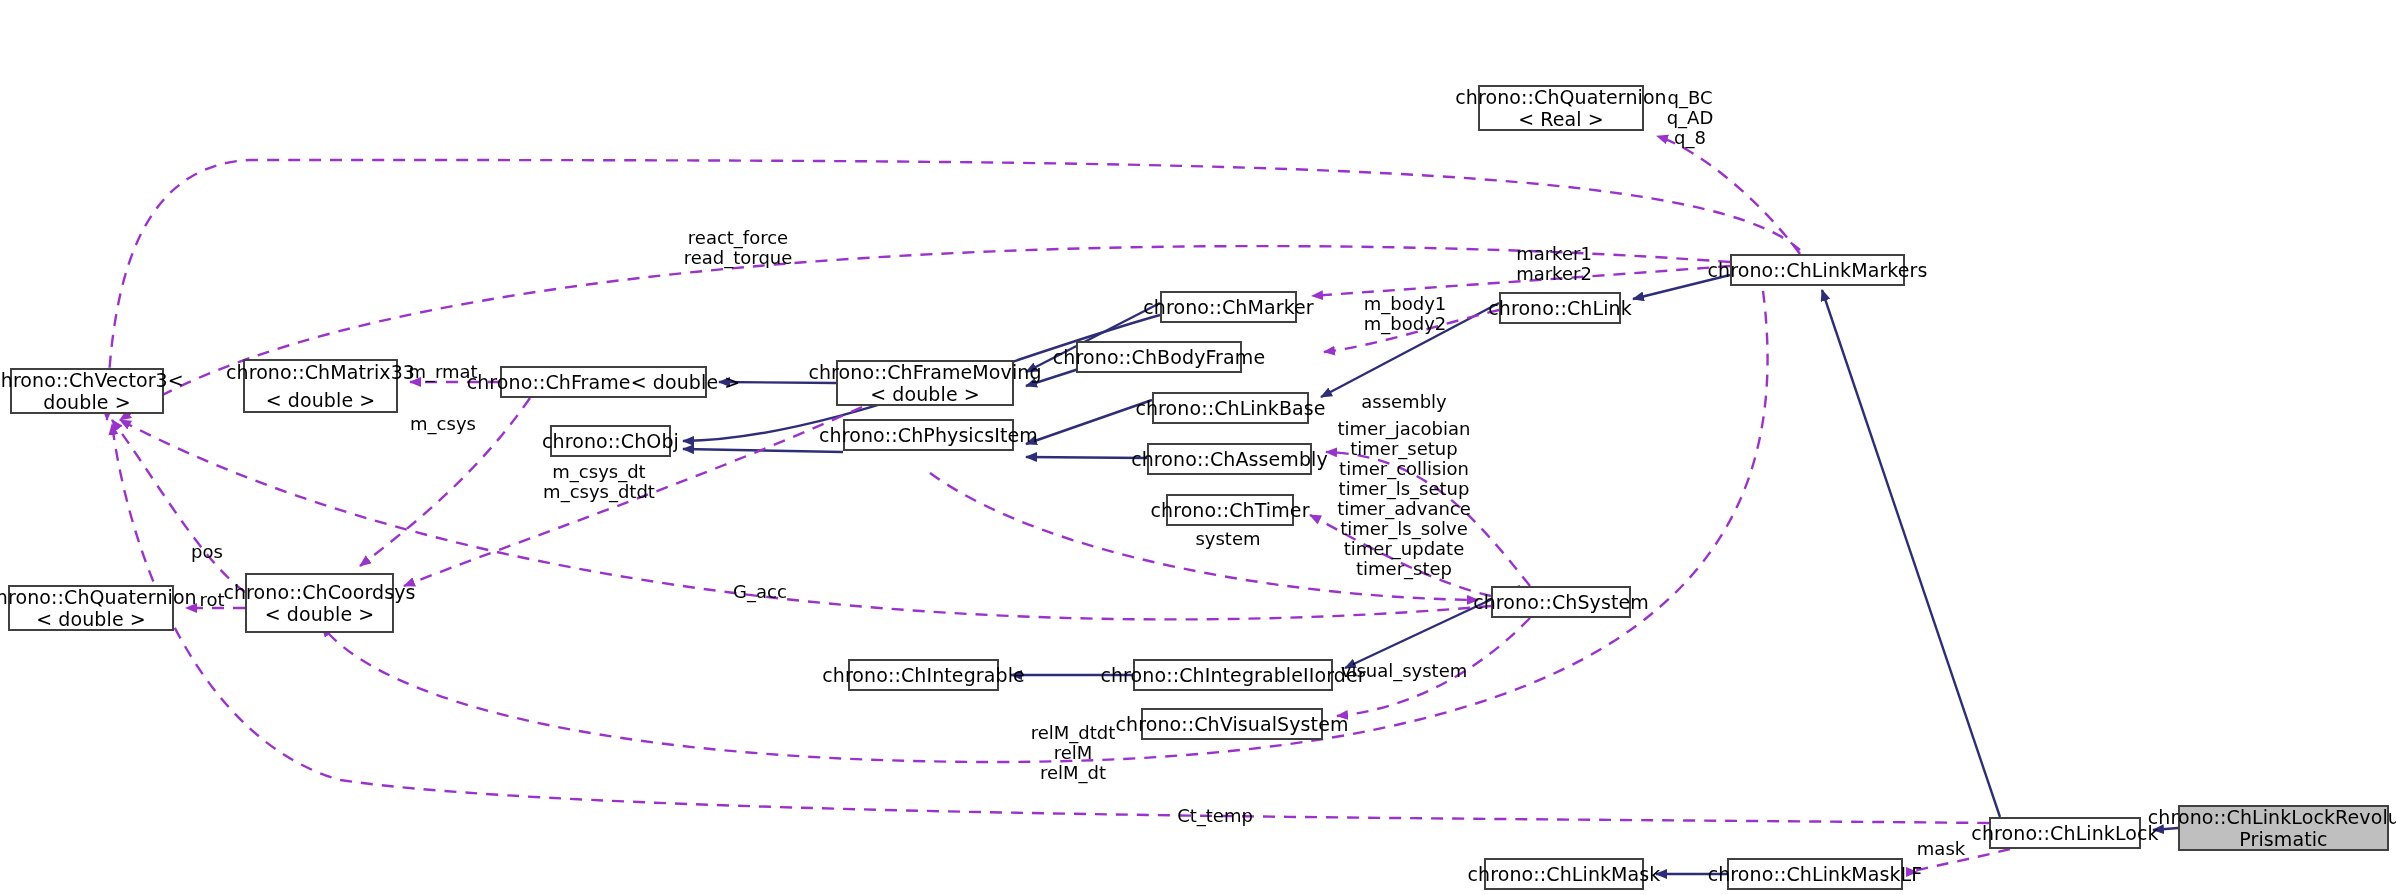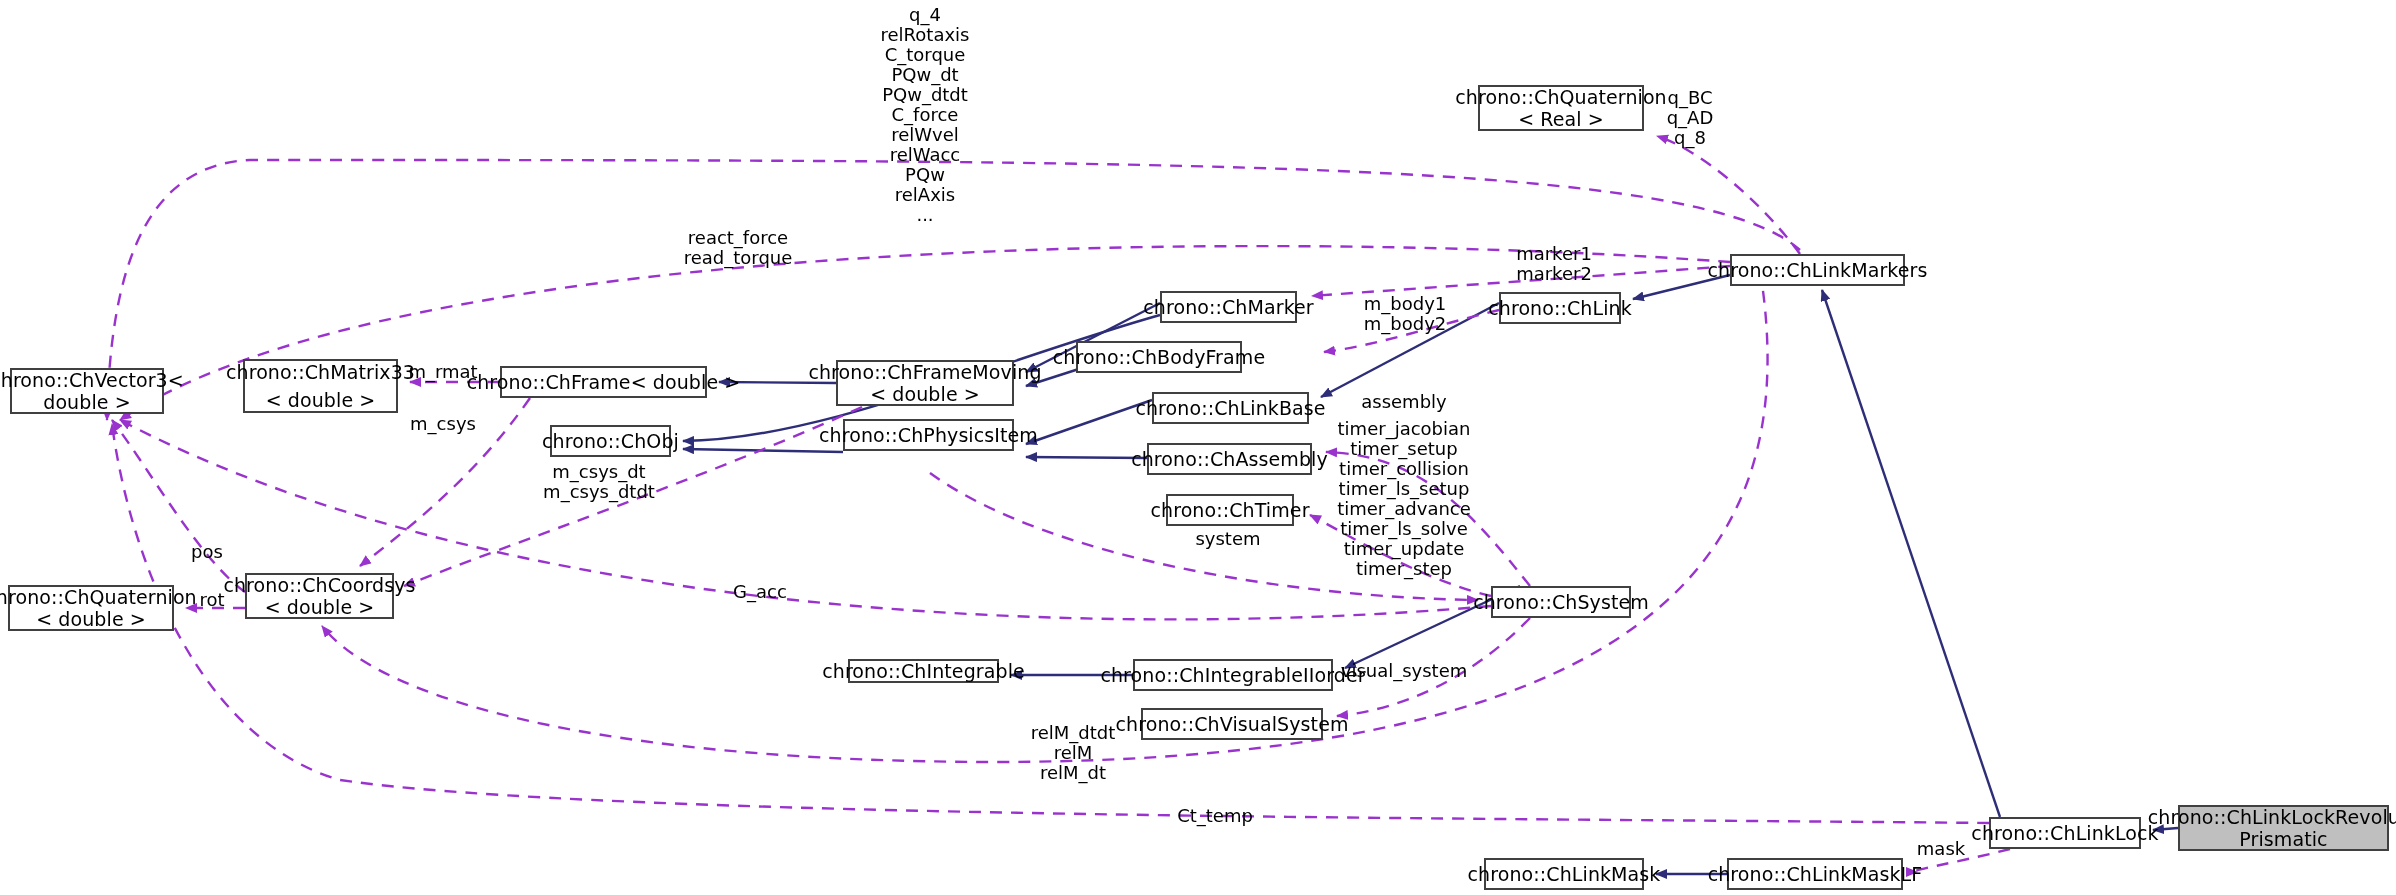--- a/index.html
+++ b/index.html
@@ -162,21 +162,21 @@
     <span class="l1">chrono::ChFrameMoving</span>
     <span class="l2">&lt; double &gt;</span>
   </div>
   <div class="node" style="left:843px;top:419px;width:171px;height:32px;">
     <span class="l1">chrono::ChPhysicsItem</span>
   </div>
   <div class="node" style="left:8px;top:585px;width:166px;height:46px;">
     <span class="l1">chrono::ChQuaternion</span>
     <span class="l2">&lt; double &gt;</span>
   </div>
-  <div class="node" style="left:245px;top:573px;width:149px;height:46px;">
+  <div class="node" style="left:245px;top:573px;width:149px;height:60px;">
     <span class="l1">chrono::ChCoordsys</span>
     <span class="l2">&lt; double &gt;</span>
   </div>
   <div class="node" style="left:1160px;top:291px;width:137px;height:32px;">
     <span class="l1">chrono::ChMarker</span>
   </div>
   <div class="node" style="left:1076px;top:341px;width:166px;height:32px;">
     <span class="l1">chrono::ChBodyFrame</span>
   </div>
   <div class="node" style="left:1152px;top:392px;width:157px;height:32px;">
@@ -194,21 +194,21 @@
   <div class="node" style="left:1478px;top:85px;width:166px;height:46px;">
     <span class="l1">chrono::ChQuaternion</span>
     <span class="l2">&lt; Real &gt;</span>
   </div>
   <div class="node" style="left:1730px;top:254px;width:175px;height:32px;">
     <span class="l1">chrono::ChLinkMarkers</span>
   </div>
   <div class="node" style="left:1491px;top:586px;width:140px;height:32px;">
     <span class="l1">chrono::ChSystem</span>
   </div>
-  <div class="node" style="left:848px;top:659px;width:151px;height:24px;">
+  <div class="node" style="left:848px;top:659px;width:151px;height:32px;">
     <span class="l1">chrono::ChIntegrable</span>
   </div>
   <div class="node" style="left:1133px;top:659px;width:200px;height:32px;">
     <span class="l1">chrono::ChIntegrableIIorder</span>
   </div>
   <div class="node" style="left:1141px;top:708px;width:182px;height:32px;">
     <span class="l1">chrono::ChVisualSystem</span>
   </div>
   <div class="node" style="left:1989px;top:817px;width:152px;height:32px;">
     <span class="l1">chrono::ChLinkLock</span>
@@ -217,31 +217,20 @@
     <span class="l1">chrono::ChLinkMask</span>
   </div>
   <div class="node" style="left:1727px;top:858px;width:176px;height:32px;">
     <span class="l1">chrono::ChLinkMaskLF</span>
   </div>
   <div class="node highlight" style="left:2178px;top:805px;width:211px;height:46px;">
     <span class="l1">chrono::ChLinkLockRevolute</span>
     <span class="l2">Prismatic</span>
   </div>
 
-  <div class="edge-label" style="left:925px;top:5px;">q_4
-relRotaxis
-C_torque
-PQw_dt
-PQw_dtdt
-C_force
-relWvel
-relWacc
-PQw
-relAxis
-...</div>
   <div class="edge-label" style="left:1680px;top:88px;margin-left:10px;">q_BC
 q_AD
 q_8</div>
   <div class="edge-label" style="left:738px;top:228px;">react_force
 read_torque</div>
   <div class="edge-label" style="left:1554px;top:244px;">marker1
 marker2</div>
   <div class="edge-label" style="left:1405px;top:294px;">m_body1
 m_body2</div>
   <div class="edge-label" style="left:443px;top:362px;">m_rmat</div>

